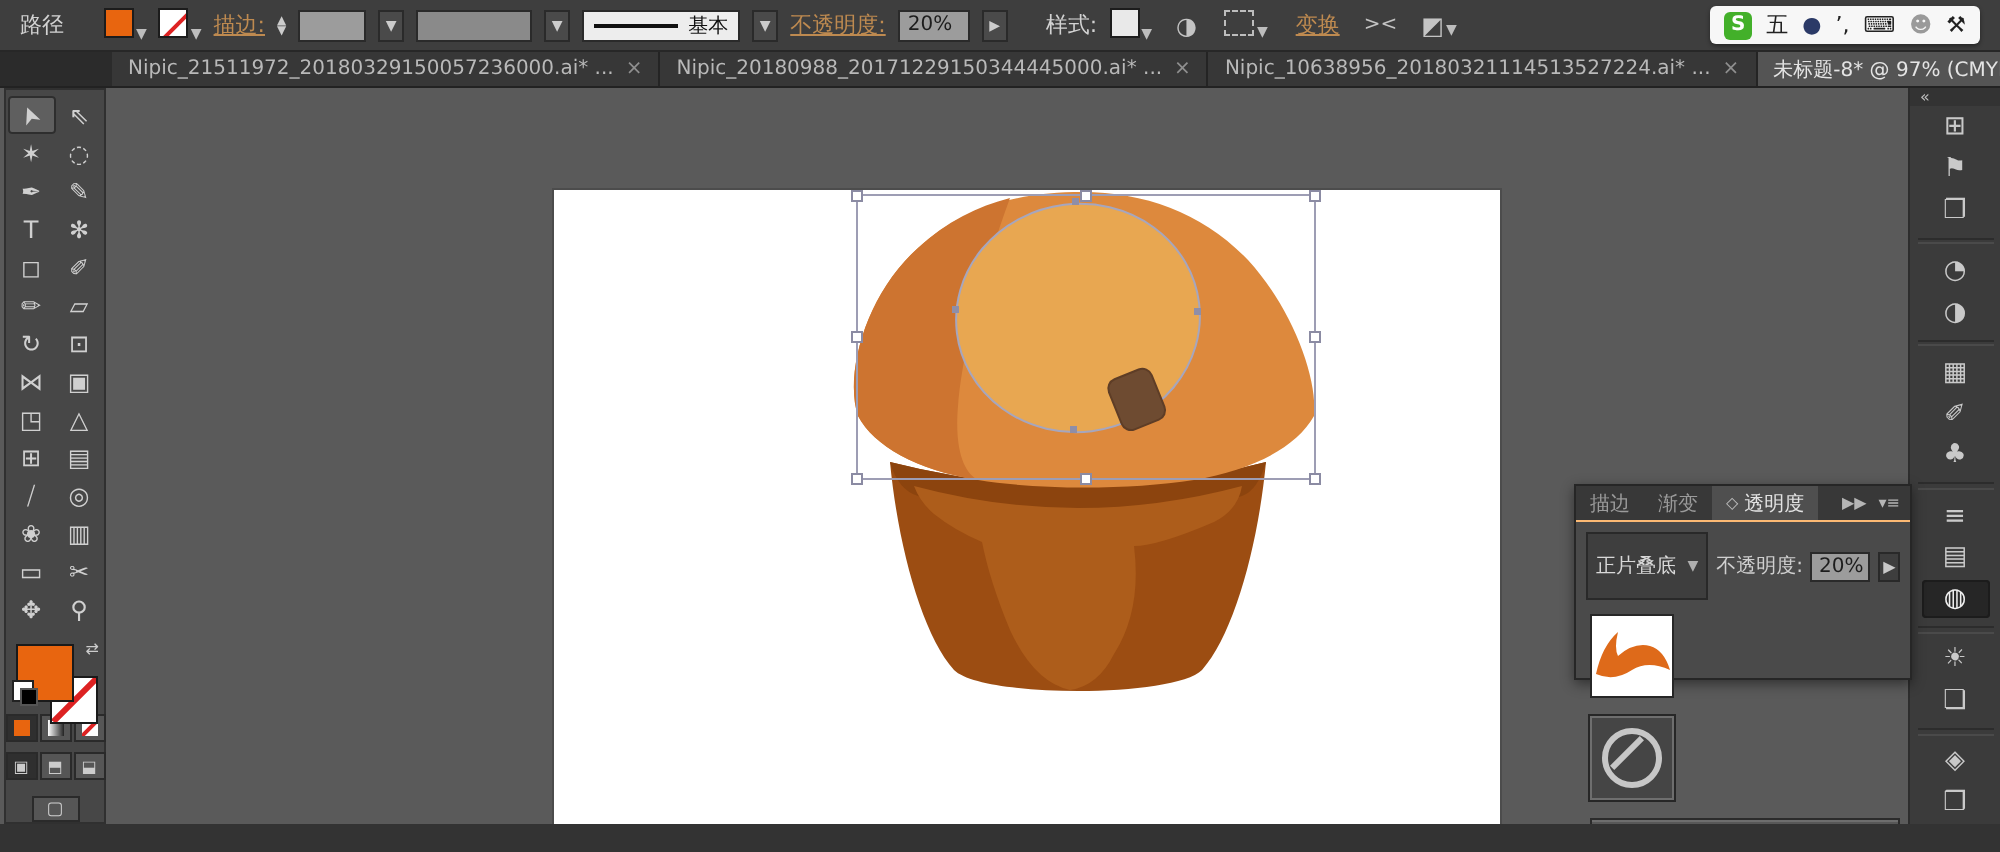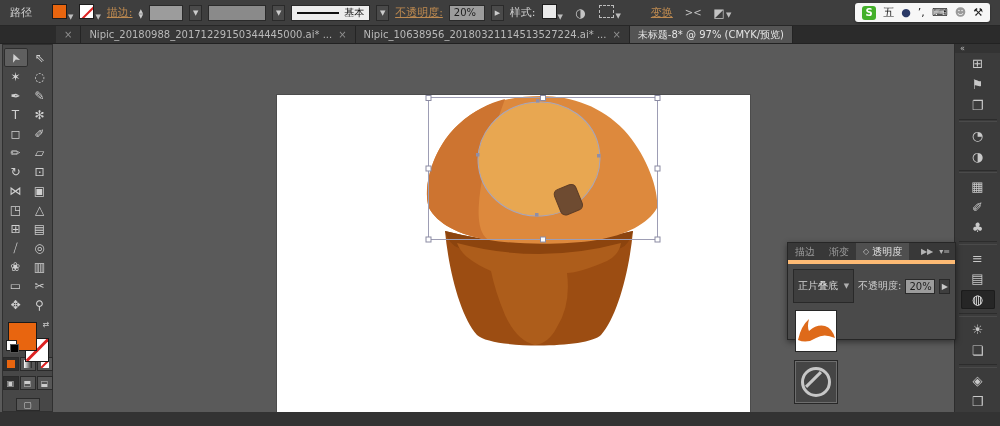--- a/index.html
+++ b/index.html
@@ -71,21 +71,21 @@
         display:flex;flex-direction:column;align-items:center;}
   .dockhead{width:100%;height:12px;background:#333;color:#BDBDBD;font-size:8px;display:flex;
             align-items:center;padding-left:5px;box-sizing:border-box;cursor:pointer;}
   .dico{width:34px;height:24px;margin:1px 0;display:flex;align-items:center;justify-content:center;
         color:#C9C9C9;font-size:13px;cursor:pointer;border-radius:2px;}
   .dico.active{background:#262626;box-shadow:inset 0 0 0 1px #1c1c1c;color:#EFEFEF;}
   .dsep{width:38px;height:2px;border-top:1px solid #2c2c2c;border-bottom:1px solid #4a4a4a;margin:3px 0;}
   
   .panel{position:absolute;left:787px;top:242px;width:169px;height:98px;background:#4A4A4A;
          border:1px solid #262626;box-shadow:0 2px 6px rgba(0,0,0,.45);box-sizing:border-box;}
-  .phead{height:17px;background:#383838;display:flex;align-items:stretch;border-bottom:4px solid #fdba74;}
+  .phead{height:17px;background:#383838;display:flex;align-items:stretch;border-bottom:1px solid #fdba74;}
   .ptab{display:flex;align-items:center;padding:0 7px;font-size:10px;color:#9B9B9B;cursor:pointer;}
   .ptab.active{background:#4F4F4F;color:#E2E2E2;gap:3px;}
   .ptab .dia{font-size:8px;color:#BDBDBD;}
   .phead .hicons{margin-left:auto;display:flex;align-items:center;gap:6px;padding-right:5px;color:#B5B5B5;font-size:8px;}
   .prow1{display:flex;align-items:center;gap:4px;padding:5px 5px 0 5px;}
   .blendsel{width:70px;height:16px;background:#3E3E3E;border:1px solid #292929;color:#D8D8D8;font-size:10px;
             display:flex;align-items:center;padding:16px 4px;box-sizing:border-box;justify-content:space-between;cursor:pointer;}
   .blendsel .ddarrow{color:#AFAFAF;}
   .plabel{font-size:10px;color:#CFCFCF;white-space:nowrap;}
   .pfield{width:30px;height:15px;background:#9C9C9C;color:#1d1d1d;font-size:10px;display:flex;
@@ -124,41 +124,42 @@
     <span class="field" style="width:58px;background:#8A8A8A"></span>
       <span class="dbtn">▼</span>
     <span class="brushfield">
         <span class="brushline"></span>
         <span>基本</span>
       </span>
       <span class="dbtn">▼</span>
     <span class="link">不透明度:</span>
     <span class="field" style="width:36px">20%</span>
       <span class="dbtn">▶</span>
-    <span class="lbl" style="margin-left:0">样式:</span>
+    <span class="lbl" style="margin-left:13px">样式:</span>
     <span><span class="sw" style="background:#E9E9E9"></span><span class="ddarrow">▼</span></span>
     <span class="tico" style="margin-left:6px">◑</span>
     <span style="margin-left:8px"><span class="dashbox"></span><span class="ddarrow">▼</span></span>
-    <span class="link" style="margin-left:24px">变换</span>
+    <span class="link" style="margin-left:8px">变换</span>
     <span class="tico" style="margin-left:6px;font-size:10px">&gt;&lt;</span>
     <span style="margin-left:6px"><span class="tico">◩</span><span class="ddarrow">▼</span></span>
 
     <div class="ime">
       <span class="slogo">S</span>
       <span>五</span>
       <span style="color:#2B3A67">●</span>
       <span>’,</span>
       <span>⌨</span>
       <span class="dim">☻</span>
       <span>⚒</span>
     </div>
   </div>
 
   <div class="tabbar">
     <div class="dtab">
+      <span>Nipic_21511972_20180329150057236000.ai* ...</span>
         <span class="x">×</span>
     </div>
     <div class="dtab">
       <span>Nipic_20180988_20171229150344445000.ai* ...</span>
         <span class="x">×</span>
     </div>
     <div class="dtab">
       <span>Nipic_10638956_20180321114513527224.ai* ...</span>
         <span class="x">×</span>
     </div>

